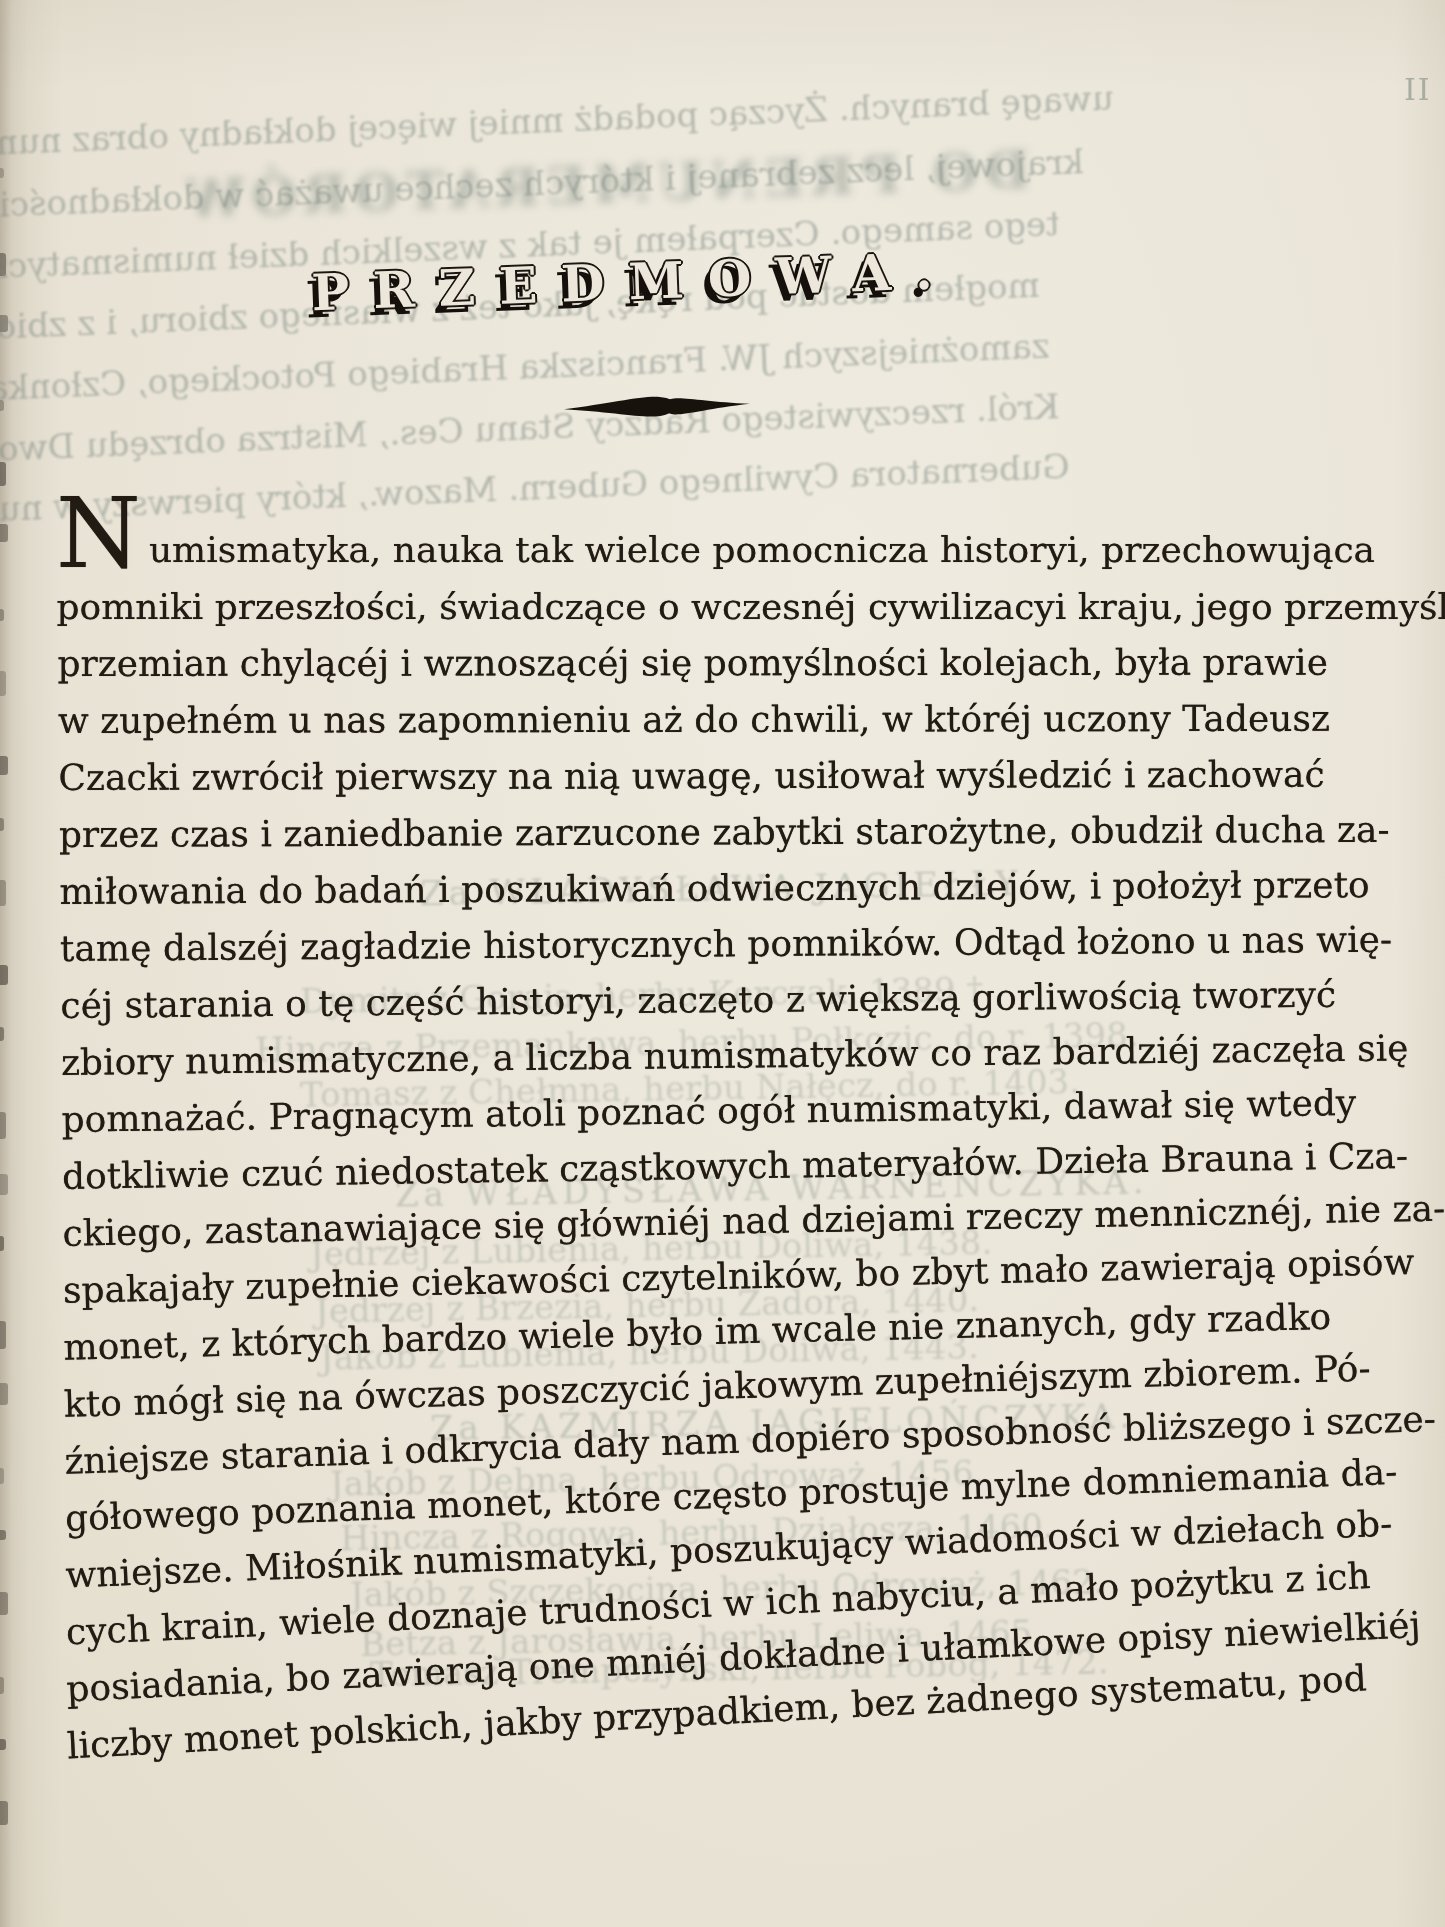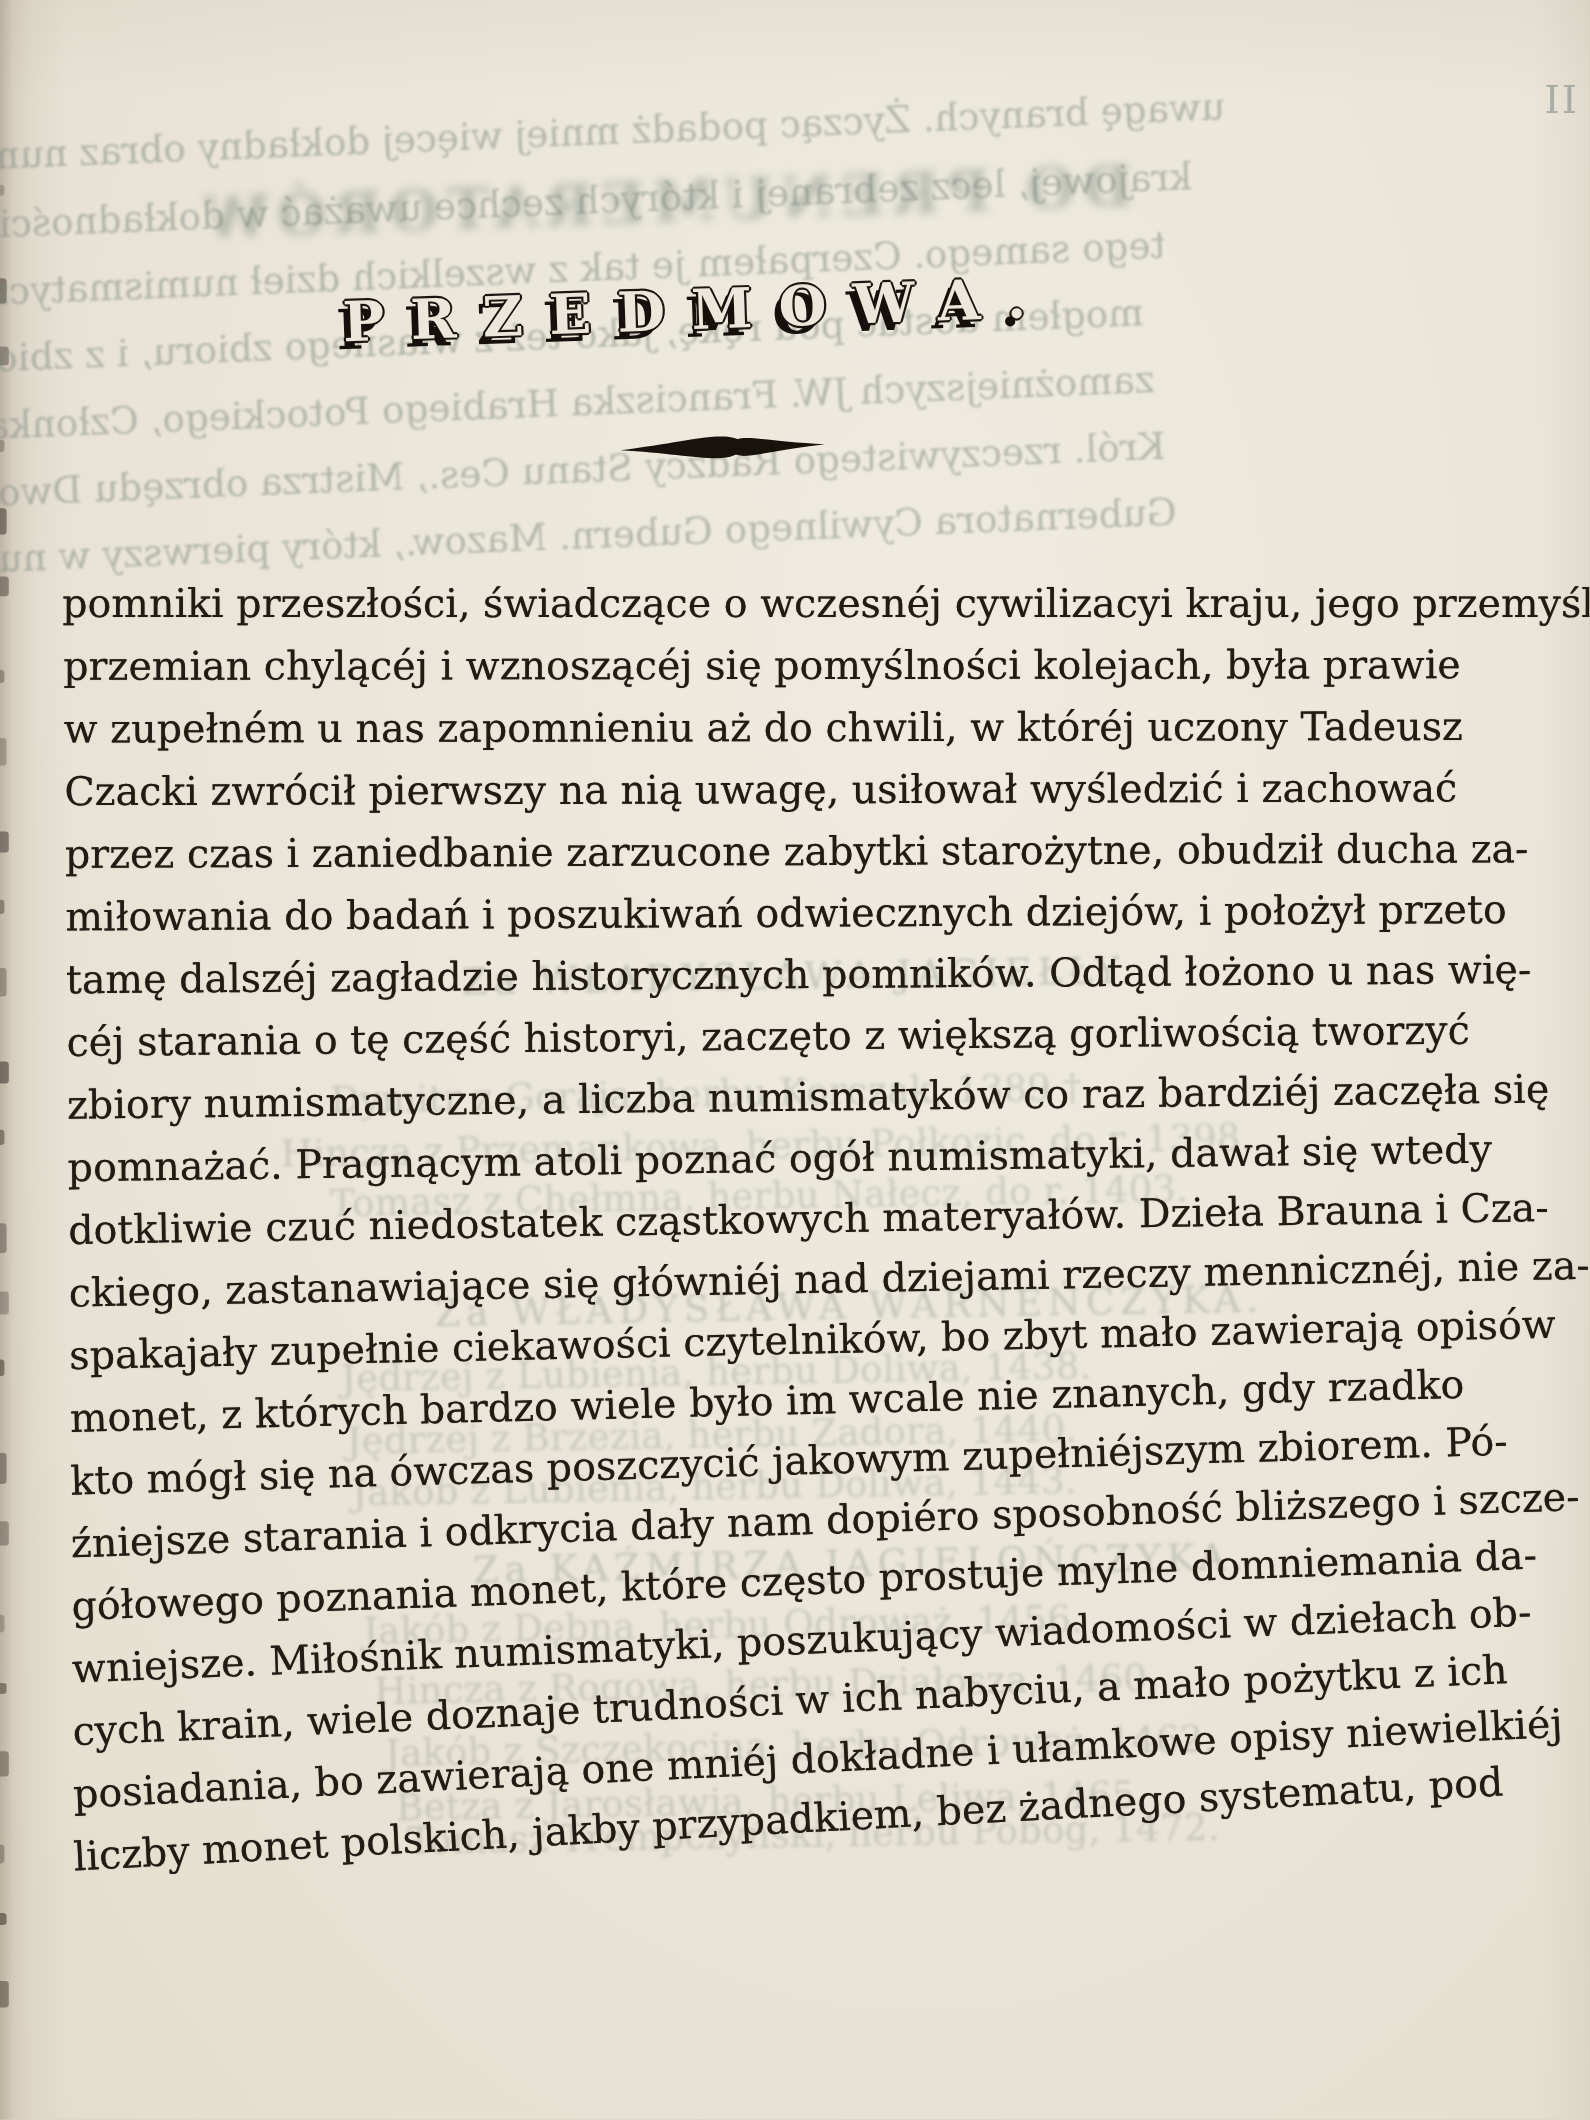--- a/index.html
+++ b/index.html
@@ -13,21 +13,21 @@
       linear-gradient(270deg, rgba(110,95,70,.07) 0px, rgba(110,95,70,0) 50px),
       linear-gradient(180deg, rgba(110,95,70,.05) 0px, rgba(110,95,70,0) 90px),
       radial-gradient(ellipse at 58% 30%, #efebe0 0%, #eae5d8 52%, #e3ddcc 100%);
   }
   .gutter-mark{
     position:absolute;left:0;border-radius:0 3px 3px 0;
     background:rgba(28,20,14,.62);
   }
   .pageno{
     position:absolute;left:1404px;top:72px;
-    font-size:35px;color:#9aa198;opacity:.8;letter-spacing:2px;
+    font-size:30px;color:#9aa198;opacity:.8;letter-spacing:2px;
     filter:blur(.6px);
   }
   
   .ghost-line{
     position:absolute;white-space:nowrap;
     font-size:34px;color:#79857d;opacity:.48;
     filter:blur(1.1px);
   }
   .ghost-top{transform:scaleX(-1) rotate(2.3deg);}
   .ghost-heavy{
@@ -133,20 +133,21 @@
       <div class="ghost-line ghost-mid" style="left: 320px; top: 1332px;">Jakób z Lubienia, herbu Doliwa, 1443.</div>
       <div class="ghost-line ghost-mid ghost-head" style="left: 430px; top: 1402px;">Za KAŹMIRZA JAGIELOŃCZYKA.</div>
       <div class="ghost-line ghost-mid" style="left: 330px; top: 1458px;">Jakób z Dębna, herbu Odrowąż, 1456.</div>
       <div class="ghost-line ghost-mid" style="left: 340px; top: 1512px;">Hincza z Rogowa, herbu Działosza, 1460.</div>
       <div class="ghost-line ghost-mid" style="left: 350px; top: 1568px;">Jakób z Szczekocina, herbu Odrowąż, 1462.</div>
       <div class="ghost-line ghost-mid" style="left: 360px; top: 1618px;">Betza z Jarosławia, herbu Leliwa, 1465.</div>
       <div class="ghost-line ghost-mid" style="left: 370px; top: 1648px;">Tomasz Trempczyński, herbu Pobóg, 1472.</div>
     </div>
 
   <div class="body-block" id="bodyBlock">
+      <div class="bodyline" style="transform: rotate(0deg) translateX(0px);"><span class="dropcap">N</span>umismatyka, nauka tak wielce pomocnicza historyi, przechowująca</div>
       <div class="bodyline" style="transform: rotate(-0.01deg) translateX(0.5px);">pomniki przeszłości, świadczące o wczesnéj cywilizacyi kraju, jego przemyśle,</div>
       <div class="bodyline" style="transform: rotate(-0.06deg) translateX(1.5px);">przemian chylącéj i wznoszącéj się pomyślności kolejach, była prawie</div>
       <div class="bodyline" style="transform: rotate(-0.1deg) translateX(2px);">w zupełném u nas zapomnieniu aż do chwili, w któréj uczony Tadeusz</div>
       <div class="bodyline" style="transform: rotate(-0.15deg) translateX(2.5px);">Czacki zwrócił pierwszy na nią uwagę, usiłował wyśledzić i zachować</div>
       <div class="bodyline" style="transform: rotate(-0.22deg) translateX(3px);">przez czas i zaniedbanie zarzucone zabytki starożytne, obudził ducha za-</div>
       <div class="bodyline" style="transform: rotate(-0.3deg) translateX(3.5px);">miłowania do badań i poszukiwań odwiecznych dziejów, i położył przeto</div>
       <div class="bodyline" style="transform: rotate(-0.4deg) translateX(4px);">tamę dalszéj zagładzie historycznych pomników.  Odtąd łożono u nas wię-</div>
       <div class="bodyline" style="transform: rotate(-0.5deg) translateX(4.5px);">céj starania o tę część historyi, zaczęto z większą gorliwością tworzyć</div>
       <div class="bodyline" style="transform: rotate(-0.62deg) translateX(5px);">zbiory numismatyczne, a liczba numismatyków co raz bardziéj zaczęła się</div>
       <div class="bodyline" style="transform: rotate(-0.75deg) translateX(5.5px);">pomnażać.  Pragnącym atoli poznać ogół numismatyki, dawał się wtedy</div>

